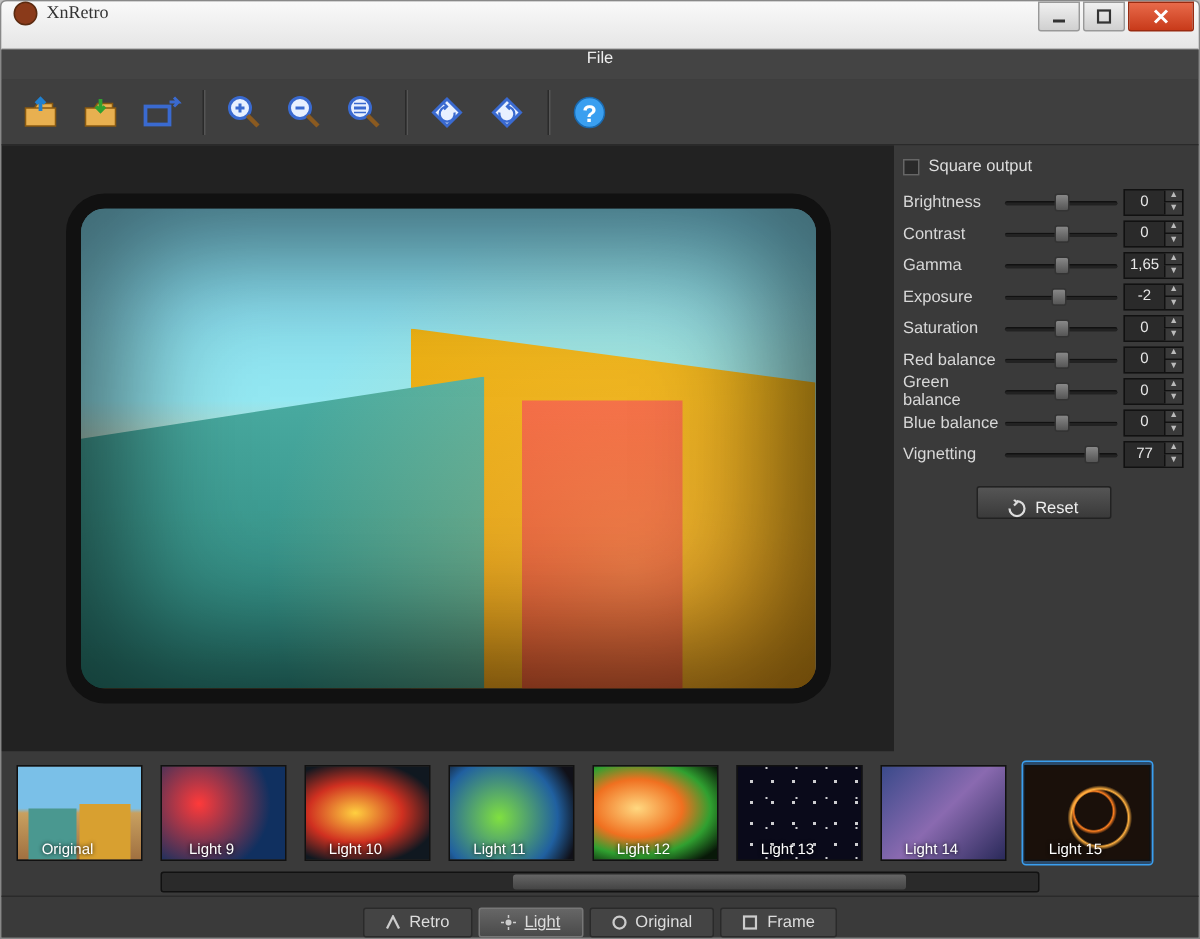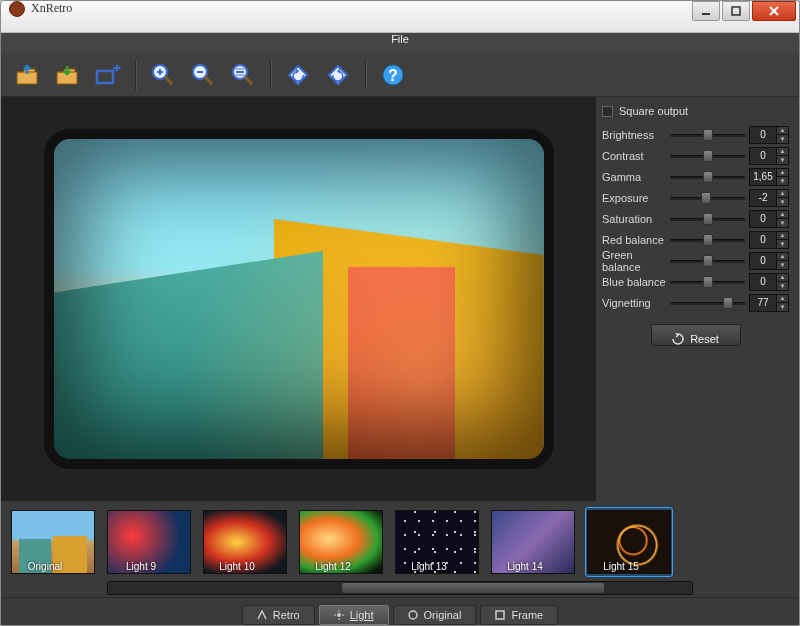--- a/index.html
+++ b/index.html
@@ -343,20 +343,24 @@
           </div>
           <div class="thumbwrap">
             <div class="thumbimg tL9"></div>
             <div class="thumblabel">Light 9</div>
           </div>
           <div class="thumbwrap">
             <div class="thumbimg tL10"></div>
             <div class="thumblabel">Light 10</div>
           </div>
           <div class="thumbwrap">
+            <div class="thumbimg tL11"></div>
+            <div class="thumblabel">Light 11</div>
+          </div>
+          <div class="thumbwrap">
             <div class="thumbimg tL12"></div>
             <div class="thumblabel">Light 12</div>
           </div>
           <div class="thumbwrap">
             <div class="thumbimg tL13"></div>
             <div class="thumblabel">Light 13</div>
           </div>
           <div class="thumbwrap">
             <div class="thumbimg tL14"></div>
             <div class="thumblabel">Light 14</div>

